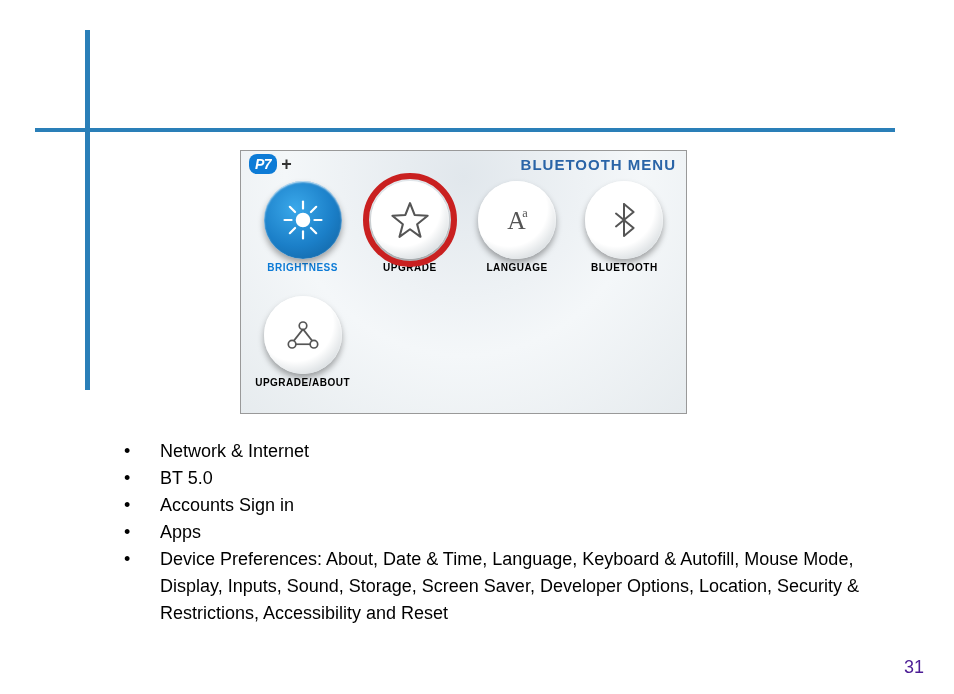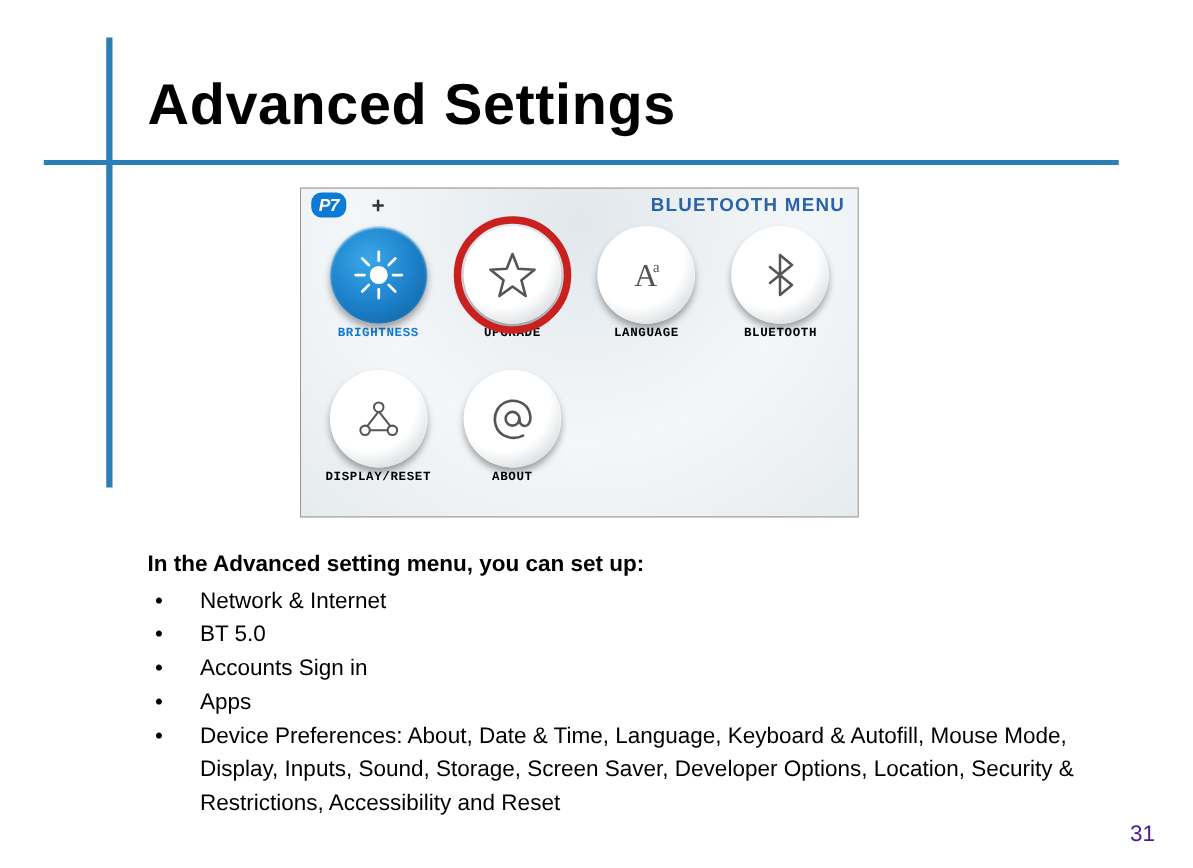--- a/index.html
+++ b/index.html
@@ -8,55 +8,54 @@
   .rule-v{position:absolute;left:85px;top:30px;width:5px;height:360px;background:#2a7fb8}
   .rule-h{position:absolute;left:35px;top:128px;width:860px;height:4px;background:#2a7fb8}
   
   .title{position:absolute;left:118px;top:56px;font-size:46px;font-weight:700;font-family:"Century Gothic","Futura",Arial,sans-serif;letter-spacing:0.5px;color:#000}
   
   .menu-wrap{position:absolute;left:240px;top:150px;width:445px;height:262px;border:1px solid #999;background:#fff;overflow:hidden}
   .menu-inner{position:relative;width:100%;height:100%;
     background:
       radial-gradient(circle at 50% 10%, #e1e7ec 0%, #f4f7f9 55%, #e6ebee 100%)}
   .menu-header{position:absolute;left:0;right:0;top:0;height:26px;display:flex;align-items:center;justify-content:space-between;padding:0 10px 0 8px;box-sizing:border-box}
-  .logo{display:flex;align-items:center;gap:18px}
+  .logo{display:flex;align-items:center;gap:2px}
   .logo-p7{background:#0d7bd6;color:#fff;font-weight:900;font-size:14px;border-radius:8px;padding:2px 6px;font-style:italic;letter-spacing:-0.5px;font-family:Arial,sans-serif}
   .logo-plus{color:#333;font-weight:900;font-size:18px;margin-left:2px}
   .menu-title{color:#2a64a7;font-weight:900;font-size:15px;letter-spacing:1px;font-family:Arial,sans-serif}
   .grid{position:absolute;left:10px;right:10px;top:30px;bottom:6px;display:grid;grid-template-columns:repeat(4,1fr);grid-template-rows:repeat(2,1fr);gap:4px 4px}
   .cell{display:flex;flex-direction:column;align-items:center;justify-content:flex-start;gap:3px}
   .circle{width:78px;height:78px;border-radius:50%;
     background:radial-gradient(circle at 40% 35%, #fff 0%, #fff 55%, #d7dcdf 80%, #c0c6c9 100%);
     box-shadow:0 4px 6px rgba(0,0,0,0.35), inset 0 1px 2px rgba(255,255,255,0.9);
     display:flex;align-items:center;justify-content:center;position:relative}
   .circle.blue-fill{
     background:radial-gradient(circle at 40% 35%, #3aa8ea 0%, #1b7fc8 55%, #0f5e9b 100%);
   }
-  .cell-label{font-size:10px;font-weight:900;letter-spacing:0.5px;color:#000;font-family:Liberation Mono, monospace;text-align:left}
+  .cell-label{font-size:10px;font-weight:900;letter-spacing:0.5px;color:#000;font-family:Liberation Sans, sans-serif;text-align:left}
   .cell-label.blue{color:#0d7bd6}
   
   .ring{position:absolute;inset:-8px;border:6px solid #c92020;border-radius:50%;pointer-events:none}
   
   svg{display:block}
   
   .body-text{position:absolute;left:118px;top:438px;right:60px;font-size:18px;line-height:1.5;color:#000}
   .lead{font-weight:700;margin:0 0 2px 0}
   ul.bullets{margin:0;padding:0;list-style:none}
   ul.bullets>li{display:flex;align-items:flex-start}
   ul.bullets>li>.dot{width:12px;flex:0 0 12px;margin-left:6px;margin-right:24px;text-align:left;line-height:1.5}
   ul.bullets>li>.txt{flex:1}
   .page-num{position:absolute;right:30px;bottom:16px;font-size:18px;color:#4c1d95}
 </style>
 </head>
 <body>
 
 <div class="page">
   <div class="rule-v"></div>
   <div class="rule-h"></div>
-  <div class="title">Advanced Settings</div>
 
   <div class="menu-wrap">
     <div class="menu-inner">
       <div class="menu-header">
         <div class="logo">
           <span class="logo-p7">P7</span>
           <span class="logo-plus">+</span>
         </div>
         <div class="menu-title">BLUETOOTH MENU</div>
       </div>
@@ -119,40 +118,28 @@
               <g stroke="#555" stroke-width="4" fill="none">
                 <circle cx="50" cy="28" r="9" fill="#fff"></circle>
                 <circle cx="24" cy="72" r="9" fill="#fff"></circle>
                 <circle cx="76" cy="72" r="9" fill="#fff"></circle>
                 <line x1="50" y1="36" x2="28" y2="64"></line>
                 <line x1="50" y1="36" x2="72" y2="64"></line>
                 <line x1="33" y1="72" x2="67" y2="72"></line>
               </g>
             </svg>
           </div>
-          <div class="cell-label">DISPLAY/RESET</div>
+          <div class="cell-label">UPGRADE/ABOUT</div>
         </div>
 
-        <div class="cell">
-          <div class="circle">
-            <svg width="42" height="42" viewBox="0 0 100 100">
-              <g stroke="#555" stroke-width="5" fill="none" stroke-linecap="round">
-                <circle cx="50" cy="50" r="13"></circle>
-                <path d="M63 50 C63 70, 86 68, 84 46 C82 24, 64 14, 46 16 C24 19, 12 40, 18 62 C24 84, 50 92, 70 82"></path>
-              </g>
-            </svg>
-          </div>
-          <div class="cell-label">ABOUT</div>
-        </div>
       </div>
     </div>
   </div>
 
   <div class="body-text">
-    <p class="lead">In the Advanced setting menu, you can set up:</p>
     <ul class="bullets">
       <li>
           <span class="dot">•</span>
           <span class="txt">Network &amp; Internet</span>
         </li>
       <li>
           <span class="dot">•</span>
           <span class="txt">BT 5.0</span>
         </li>
       <li>

